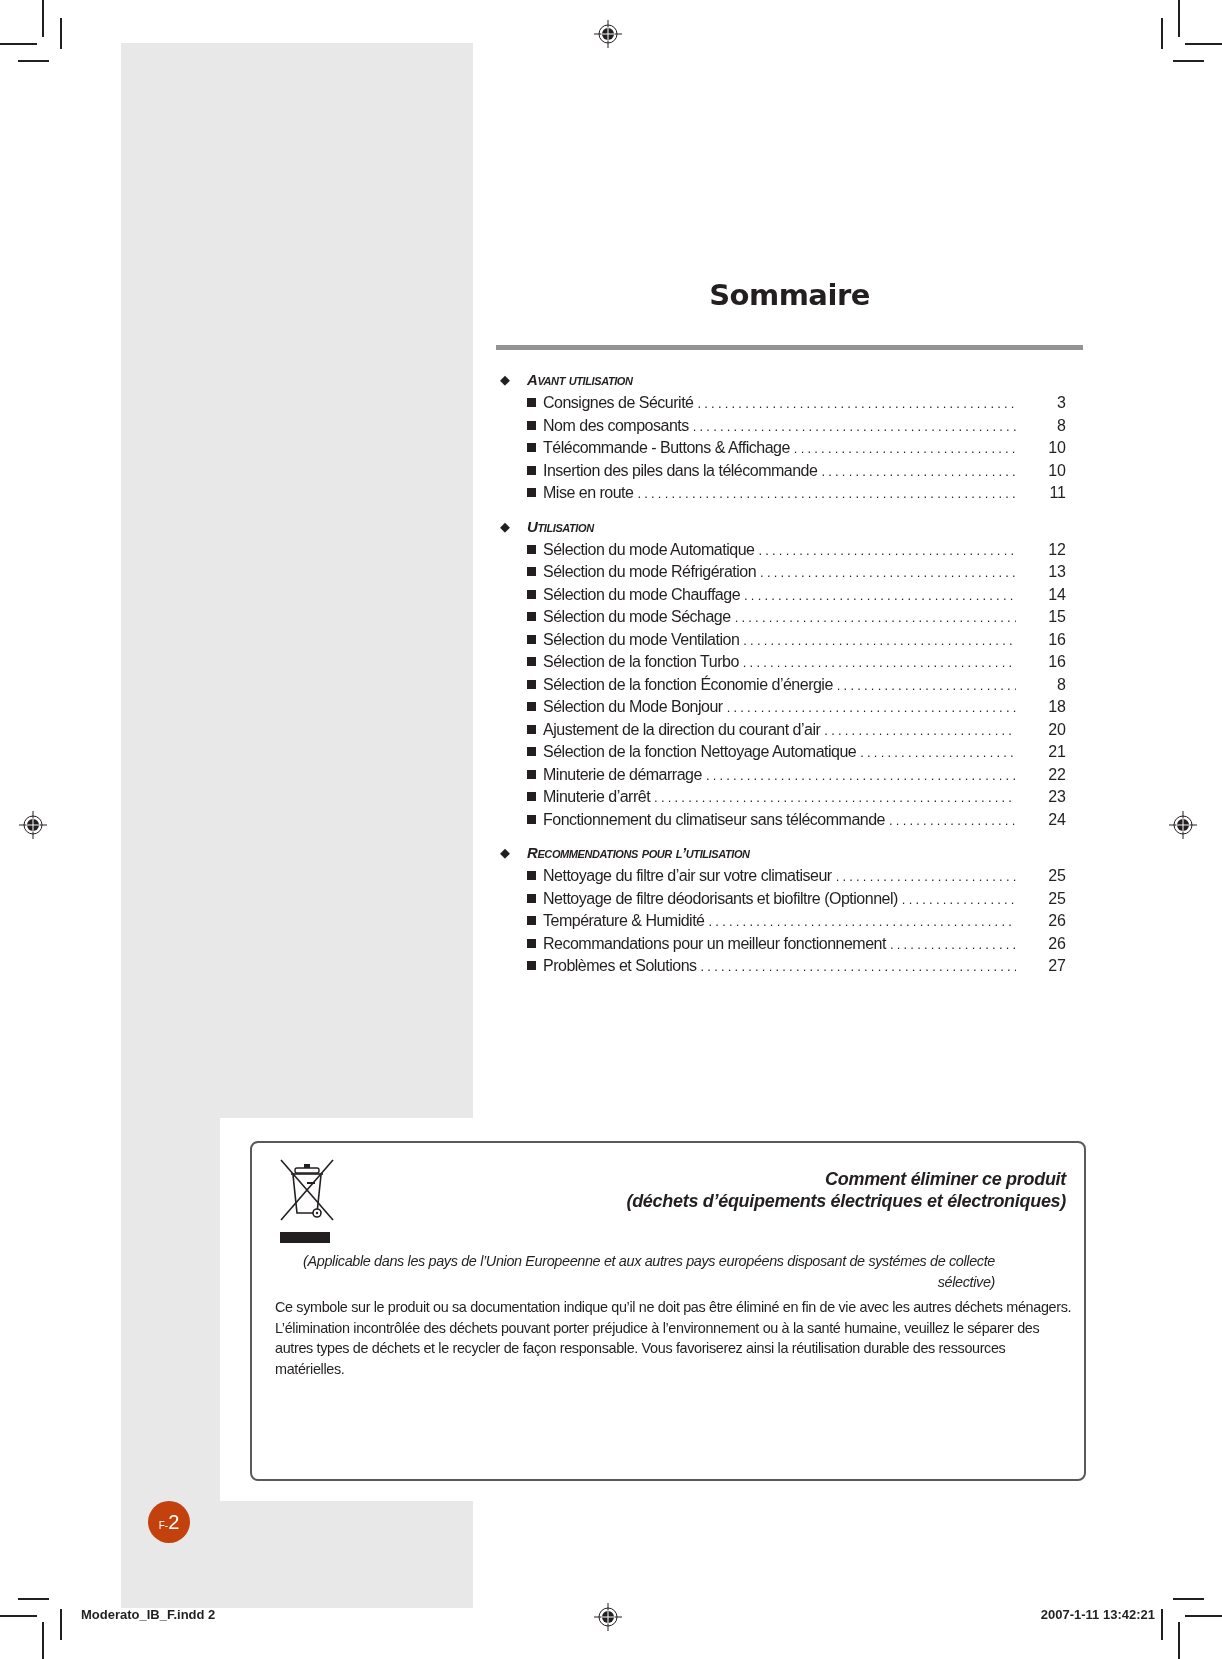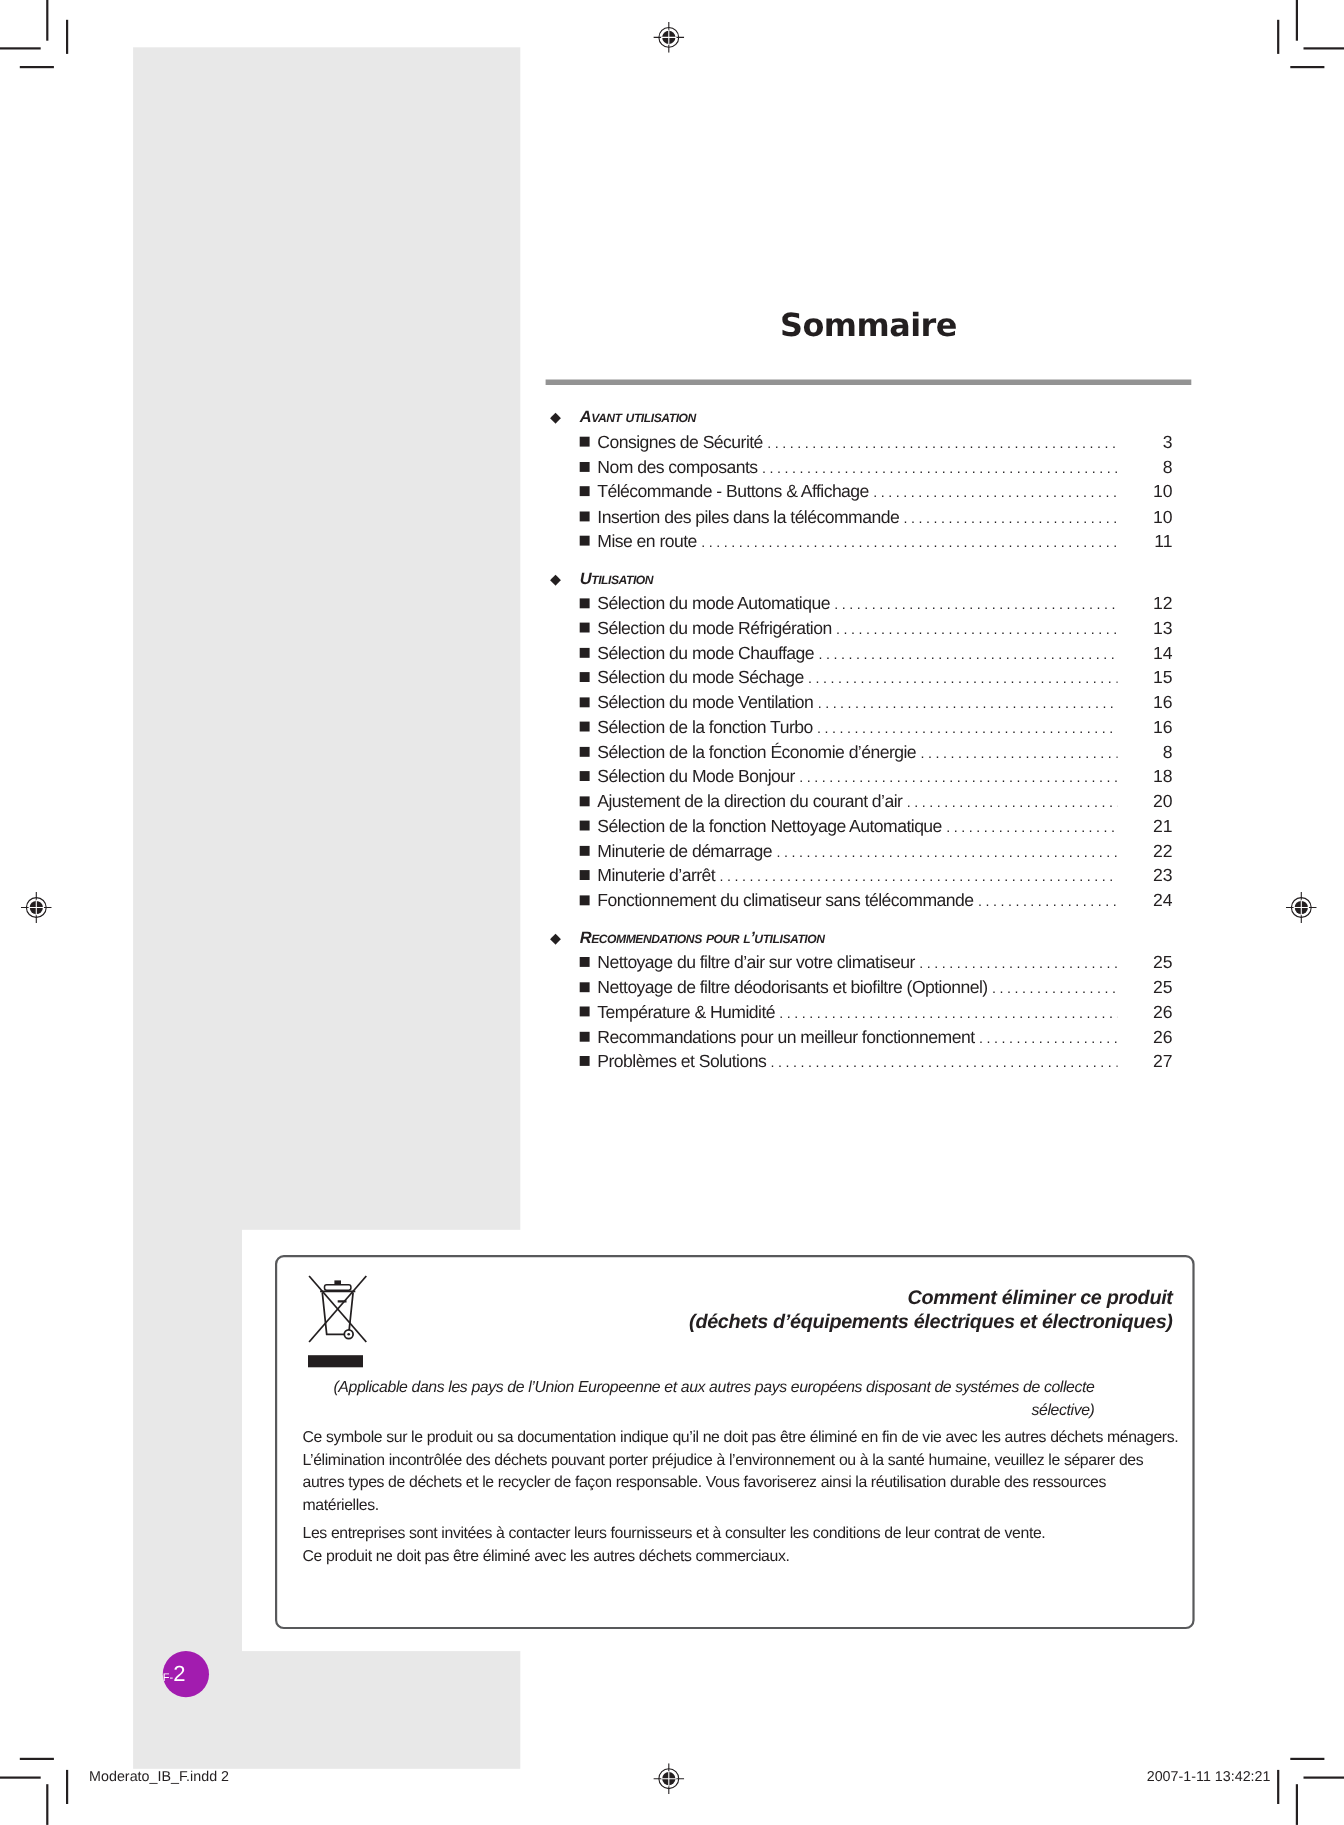--- a/index.html
+++ b/index.html
@@ -41,25 +41,25 @@
     .weee { position: absolute; left: 25px; top: 15px; width: 60px; height: 90px; }
     .notice-title {
       position: absolute; right: 18px; top: 25px; text-align: right; font-style: italic; font-weight: bold;
       font-size: 18px; line-height: 22px; letter-spacing: -0.3px;
     }
     .notice-body { position: absolute; left: 23px; top: 108px; width: 800px; font-size: 14.4px; line-height: 20.5px; letter-spacing: -0.35px; }
     .notice-body p { margin: 0 0 5px 0; }
     .notice-body .lead { font-style: italic; font-weight: normal; width: 720px; text-align: right; }
     .page-badge {
       position: absolute; left: 148px; top: 1501px; width: 42px; height: 42px; border-radius: 50%;
-      background: #a21caf; color: #fff; line-height: 42px;
+      background: #c2410c; color: #fff; text-align: center; line-height: 42px;
     }
     .page-badge .pfx { font-size: 10px; }
     .page-badge .num { font-size: 20px; }
-    .slug { position: absolute; top: 1607px; font-family: "Liberation Sans", sans-serif; font-size: 13px; color: #231f20; }
+    .slug { position: absolute; top: 1607px; font-family: "Liberation Sans", sans-serif; font-size: 13px; color: #231f20; font-weight: bold; }
   </style>
 </head>
 <body>
 
 <div class="abs grey-panel" style="left:121px; top:43px; width:352px; height:1565px;"></div>
 
 <div class="crop" style="left:0; top:43px; width:37px; height:1.5px;"></div>
 <div class="crop" style="left:18px; top:60px; width:31px; height:1.5px;"></div>
 <div class="crop" style="left:42px; top:0; width:1.5px; height:37px;"></div>
 <div class="crop" style="left:60px; top:18px; width:1.5px; height:31px;"></div>
@@ -276,24 +276,20 @@
     <circle cx="40" cy="55" r="1.2" fill="#231f20"></circle>
     <rect x="3" y="74" width="50" height="11" fill="#231f20"></rect>
   </svg>
   <div class="notice-title">
     <div>Comment éliminer ce produit</div>
     <div>(déchets d’équipements électriques et électroniques)</div>
   </div>
   <div class="notice-body">
     <p class="lead">(Applicable dans les pays de l’Union Europeenne et aux autres pays européens disposant de systémes de collecte sélective)</p>
     <p>Ce symbole sur le produit ou sa documentation indique qu’il ne doit pas être éliminé en fin de vie avec les autres déchets ménagers. L’élimination incontrôlée des déchets pouvant porter préjudice à l’environnement ou à la santé humaine, veuillez le séparer des autres types de déchets et le recycler de façon responsable. Vous favoriserez ainsi la réutilisation durable des ressources matérielles.</p>
-    <p style="margin-bottom:0">
-      <span>Les entreprises sont invitées à contacter leurs fournisseurs et à consulter les conditions de leur contrat de vente.</span><br>
-      <span>Ce produit ne doit pas être éliminé avec les autres déchets commerciaux.</span>
-    </p>
   </div>
 </div>
 
 <div class="page-badge">
   <span class="pfx">F-</span><span class="num">2</span>
 </div>
 
 <div class="slug" style="left:81px;">Moderato_IB_F.indd   2</div>
 <div class="slug" style="right:67px;">2007-1-11   13:42:21</div>
 

